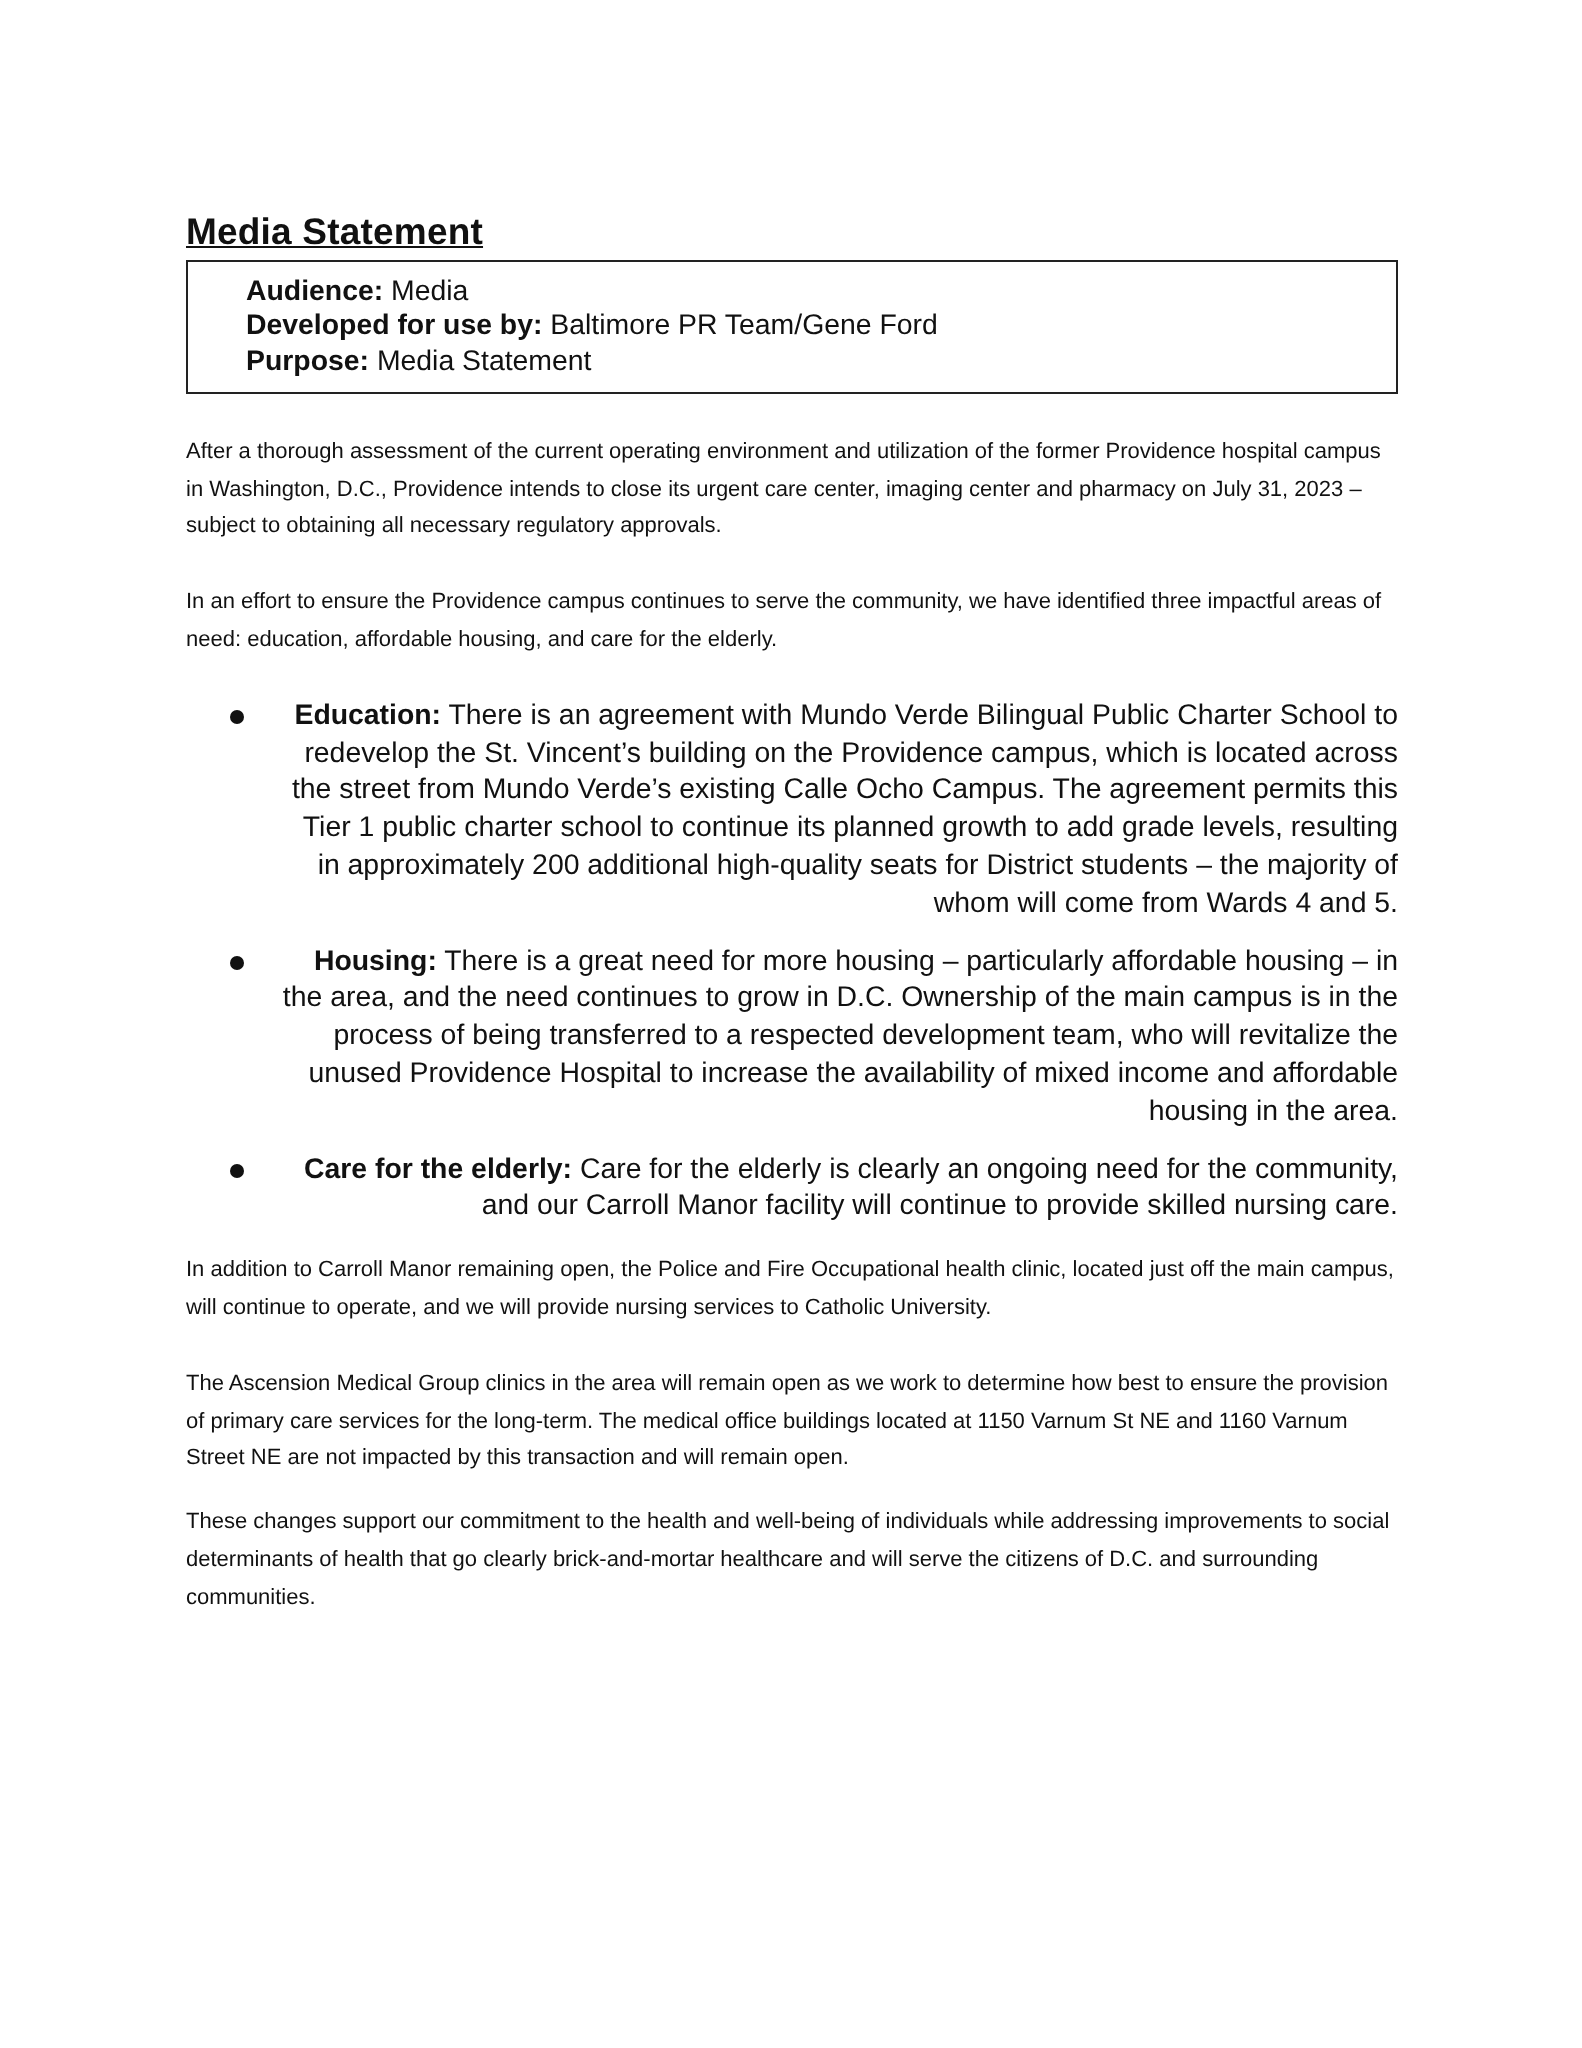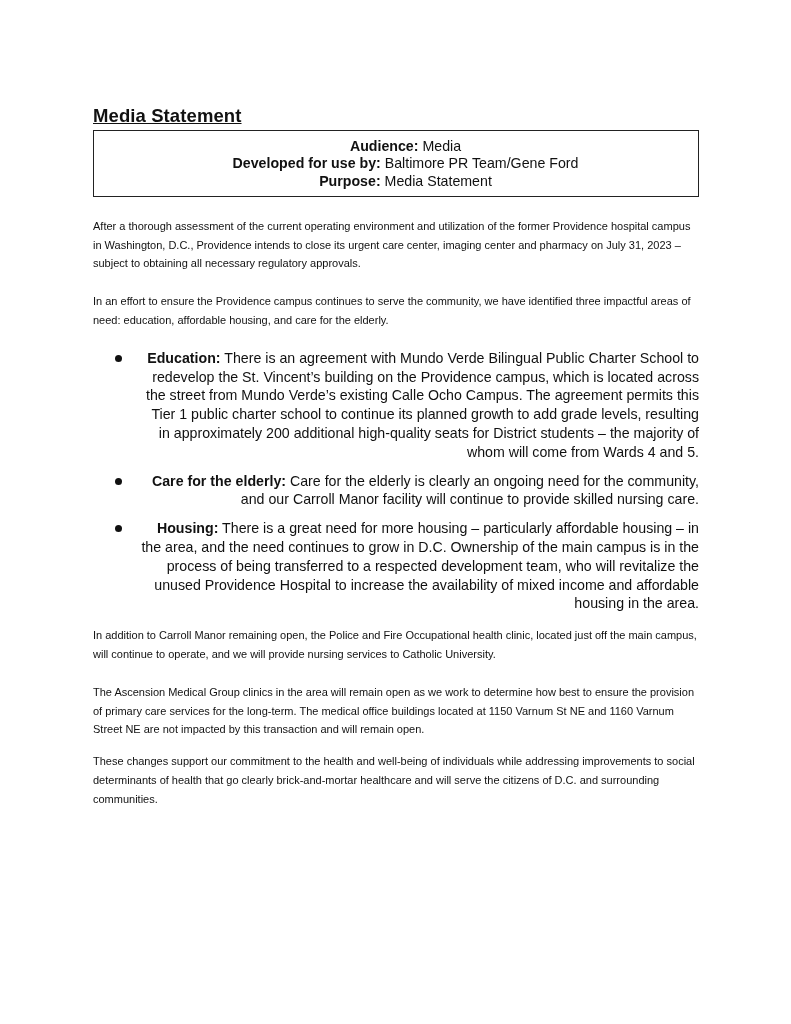--- a/index.html
+++ b/index.html
@@ -28,21 +28,20 @@
       margin: 0;
       line-height: 24px;
       letter-spacing: 0.1px;
     }
     .meta-box {
       margin-top: 2px;
       border: 1.3px solid #222;
       padding: 7px 10px 6px 29px;
       font-size: 14.2px;
       line-height: 17.3px;
-      text-align: center;
     }
     .meta-row b { font-weight: bold; }
     .para {
       font-size: 11px;
       line-height: 18.8px;
       margin: 0;
     }
     .p1 { margin-top: 20px; }
     .p2 { margin-top: 19px; }
     ul.bullets {
@@ -96,24 +95,24 @@
   <p class="para p1">After a thorough assessment of the current operating environment and utilization of the former Providence hospital campus in Washington, D.C., Providence intends to close its urgent care center, imaging center and pharmacy on July 31, 2023 – subject to obtaining all necessary regulatory approvals.</p>
   <p class="para p2">In an effort to ensure the Providence campus continues to serve the community, we have identified three impactful areas of need: education, affordable housing, and care for the elderly.</p>
 
   <ul class="bullets">
     <li>
       <span class="dot"></span>
       <b>Education:</b><span> There is an agreement with Mundo Verde Bilingual Public Charter School to redevelop the St. Vincent’s building on the Providence campus, which is located across the street from Mundo Verde’s existing Calle Ocho Campus. The agreement permits this Tier 1 public charter school to continue its planned growth to add grade levels, resulting in approximately 200 additional high-quality seats for District students – the majority of whom will come from Wards 4 and 5.</span>
     </li>
     <li>
       <span class="dot"></span>
-      <b>Care for the elderly:</b><span> Care for the elderly is clearly an ongoing need for the community, and our Carroll Manor facility will continue to provide skilled nursing care.</span>
+      <b>Housing:</b><span> There is a great need for more housing – particularly affordable housing – in the area, and the need continues to grow in D.C. Ownership of the main campus is in the process of being transferred to a respected development team, who will revitalize the unused Providence Hospital to increase the availability of mixed income and affordable housing in the area.</span>
     </li>
     <li>
       <span class="dot"></span>
-      <b>Housing:</b><span> There is a great need for more housing – particularly affordable housing – in the area, and the need continues to grow in D.C. Ownership of the main campus is in the process of being transferred to a respected development team, who will revitalize the unused Providence Hospital to increase the availability of mixed income and affordable housing in the area.</span>
+      <b>Care for the elderly:</b><span> Care for the elderly is clearly an ongoing need for the community, and our Carroll Manor facility will continue to provide skilled nursing care.</span>
     </li>
   </ul>
 
   <p class="para p3">In addition to Carroll Manor remaining open, the Police and Fire Occupational health clinic, located just off the main campus, will continue to operate, and we will provide nursing services to Catholic University.</p>
   <p class="para p4">The Ascension Medical Group clinics in the area will remain open as we work to determine how best to ensure the provision of primary care services for the long-term. The medical office buildings located at 1150 Varnum St NE and 1160 Varnum Street NE are not impacted by this transaction and will remain open.</p>
   <p class="para p5">These changes support our commitment to the health and well-being of individuals while addressing improvements to social determinants of health that go clearly brick-and-mortar healthcare and will serve the citizens of D.C. and surrounding communities.</p>
 </div>
 
 </body></html>

